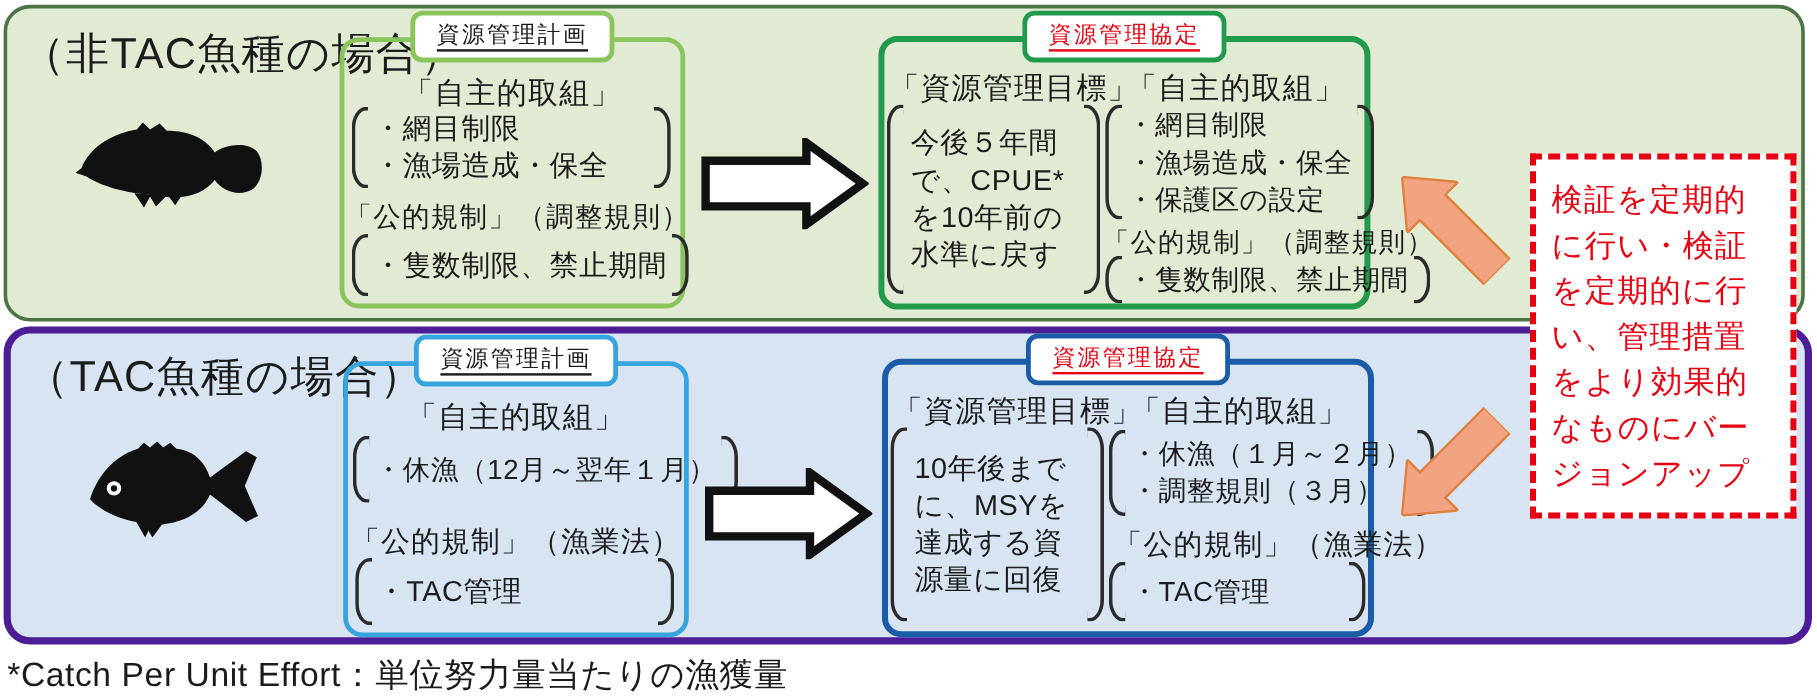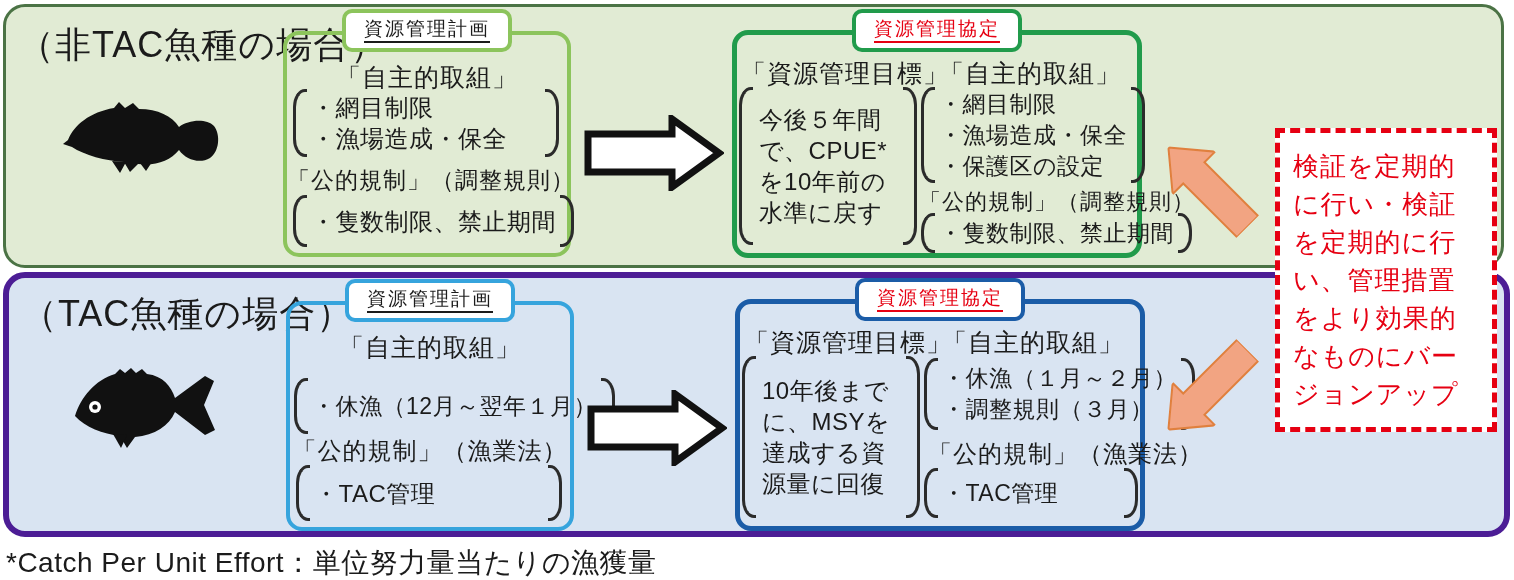--- a/index.html
+++ b/index.html
@@ -145,21 +145,21 @@
       <path fill="#111111" d="M46,70 L54,84 L60,71 Z"></path>
       <circle cx="28" cy="43" r="6" fill="#ffffff"></circle>
       <circle cx="28" cy="43" r="2.6" fill="#111111"></circle>
     </svg>
 
     <div class="box plan-blue" style="left:277px;top:23px;width:280px;height:222px;">
       <div class="tab tab-pb">
         <span class="u">資源管理計画</span>
       </div>
       <div class="heading center" style="left:0;top:26px;width:100%;">「自主的取組」</div>
-      <div class="brkt" style="left:4px;top:73px;width:272px;height:56px;">
+      <div class="brkt" style="left:4px;top:58px;width:272px;height:56px;">
         <span class="bk bl"></span>
         <div class="bitems small-items">
           <div>・休漁（12月～翌年１月）</div>
         </div>
         <span class="bk br"></span>
       </div>
       <div class="heading center" style="left:0;top:130px;width:100%;font-size:24px;">「公的規制」（漁業法）</div>
       <div class="brkt" style="left:6px;top:160px;width:266px;height:56px;">
         <span class="bk bl"></span>
         <div class="bitems">

